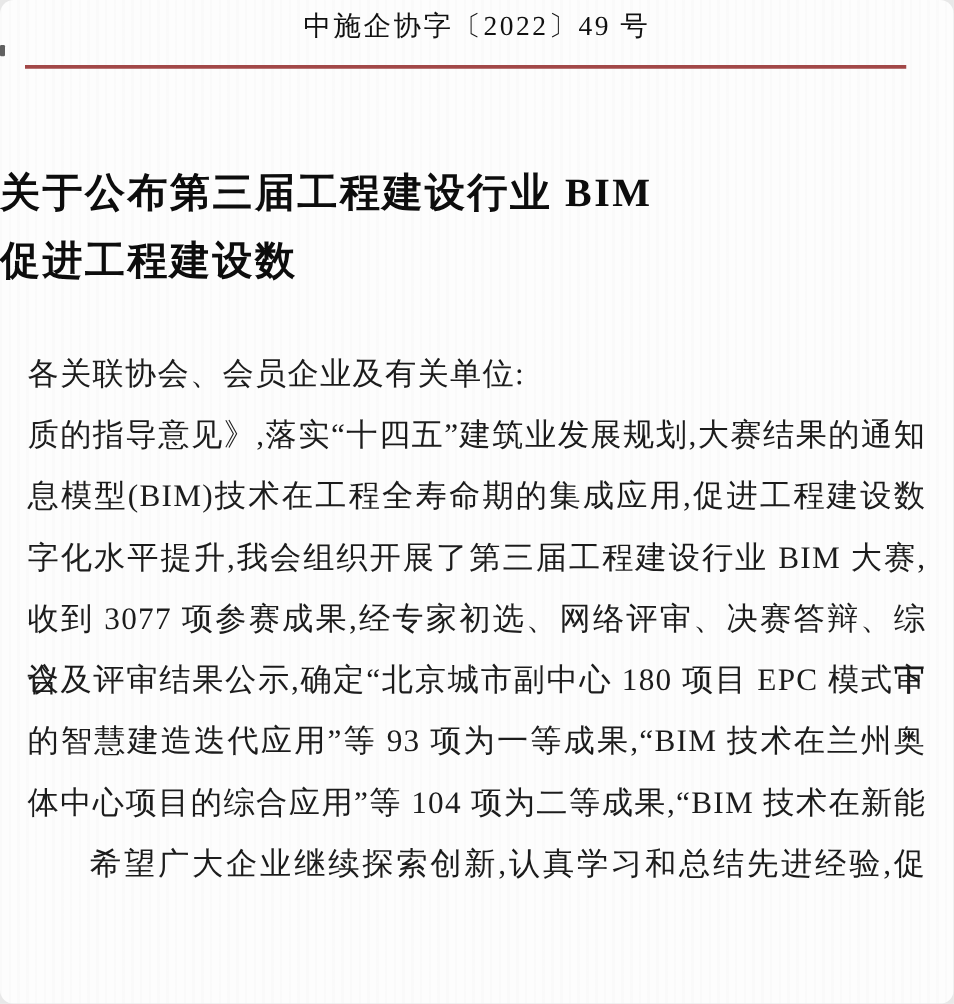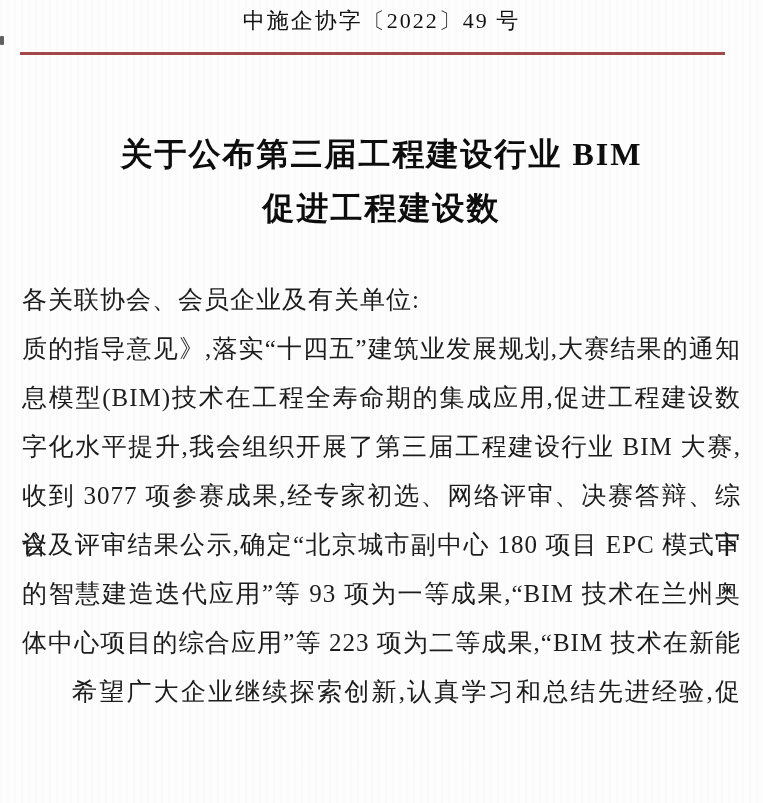--- a/index.html
+++ b/index.html
@@ -14,39 +14,39 @@
     margin: 0;
     overflow: hidden;
     background-color: #fdfdfd;
     background-image: repeating-linear-gradient(
       90deg,
       rgba(0,0,0,0.012) 0px, rgba(0,0,0,0.012) 2px,
       rgba(255,255,255,0) 2px, rgba(255,255,255,0) 7px
     );
     font-family: "Liberation Serif", "DejaVu Serif", serif;
     color: #1c1c1c;
+    border-radius: 11px;
   }
   .doc-number {
     padding-top: 6px;
     line-height: 30px;
     text-align: center;
     font-size: 22px;
     letter-spacing: 2px;
     color: #111;
   }
   .red-rule {
     margin: 16px 0 0 20px;
     width: 705px;
     height: 3px;
     background: #a24848;
   }
   .title {
     margin: 72px 0 0 0;
     padding: 0;
-    text-align: center;
     font-size: 32px;
     font-weight: bold;
     line-height: 54px;
     letter-spacing: 2px;
     color: #0d0d0d;
   }
   .title-line { display: block; }
   .body-text {
     margin: 40px 22px 0 22px;
     font-size: 25px;
@@ -91,17 +91,17 @@
   </h1>
 
   <div class="body-text">
     <div class="line">各关联协会、会员企业及有关单位:</div>
     <div class="line justify">质的指导意见》,落实“十四五”建筑业发展规划,大赛结果的通知</div>
     <div class="line justify">息模型(BIM)技术在工程全寿命期的集成应用,促进工程建设数</div>
     <div class="line justify">字化水平提升,我会组织开展了第三届工程建设行业 BIM 大赛,</div>
     <div class="line justify">收到 3077 项参赛成果,经专家初选、网络评审、决赛答辩、综合审</div>
     <div class="line justify">议及评审结果公示,确定“北京城市副中心 180 项目 EPC 模式下</div>
     <div class="line justify">的智慧建造迭代应用”等 93 项为一等成果,“BIM 技术在兰州奥</div>
-    <div class="line justify">体中心项目的综合应用”等 223 项为二等成果,“BIM 技术在新能</div>
+    <div class="line justify">体中心项目的综合应用”等 104 项为二等成果,“BIM 技术在新能</div>
     <div class="line indent justify">希望广大企业继续探索创新,认真学习和总结先进经验,促</div>
   </div>
 
 </div>
 
 </body></html>

